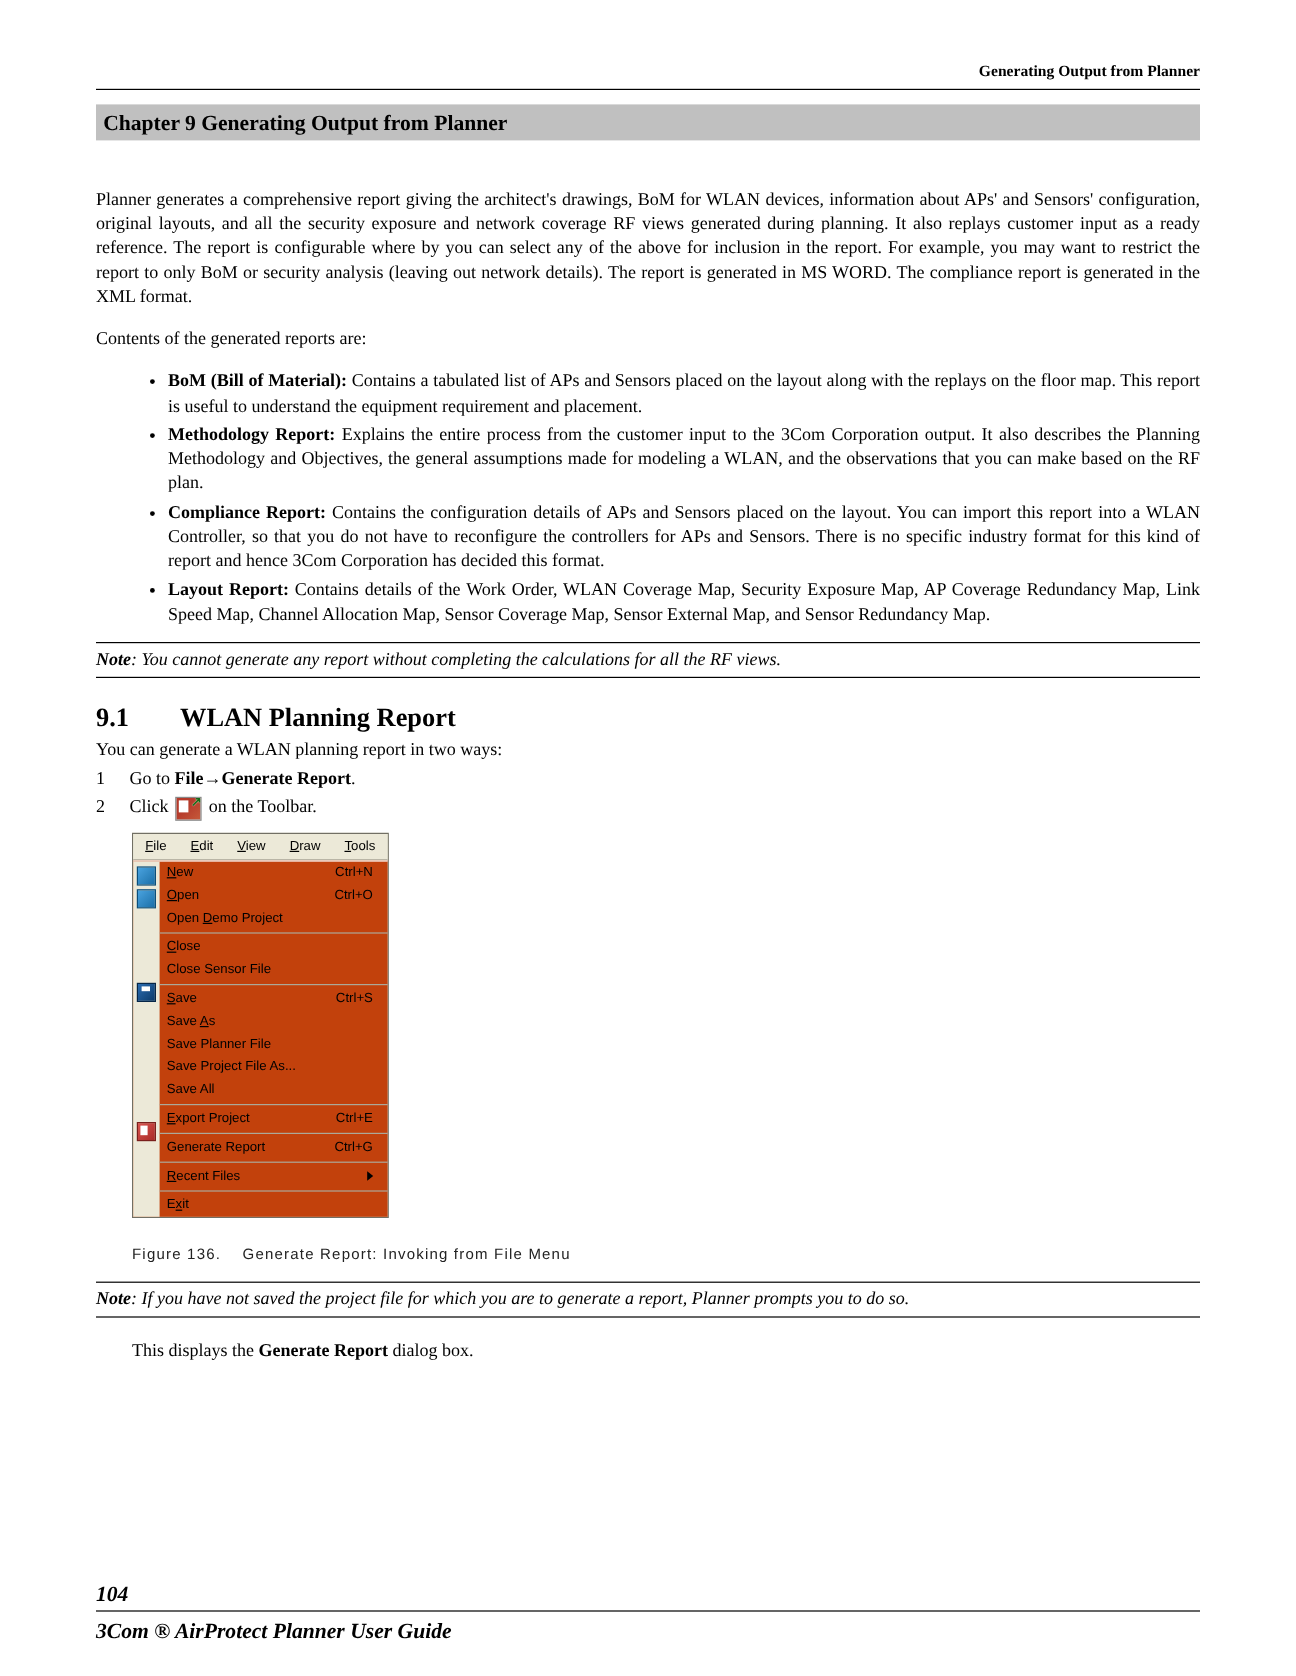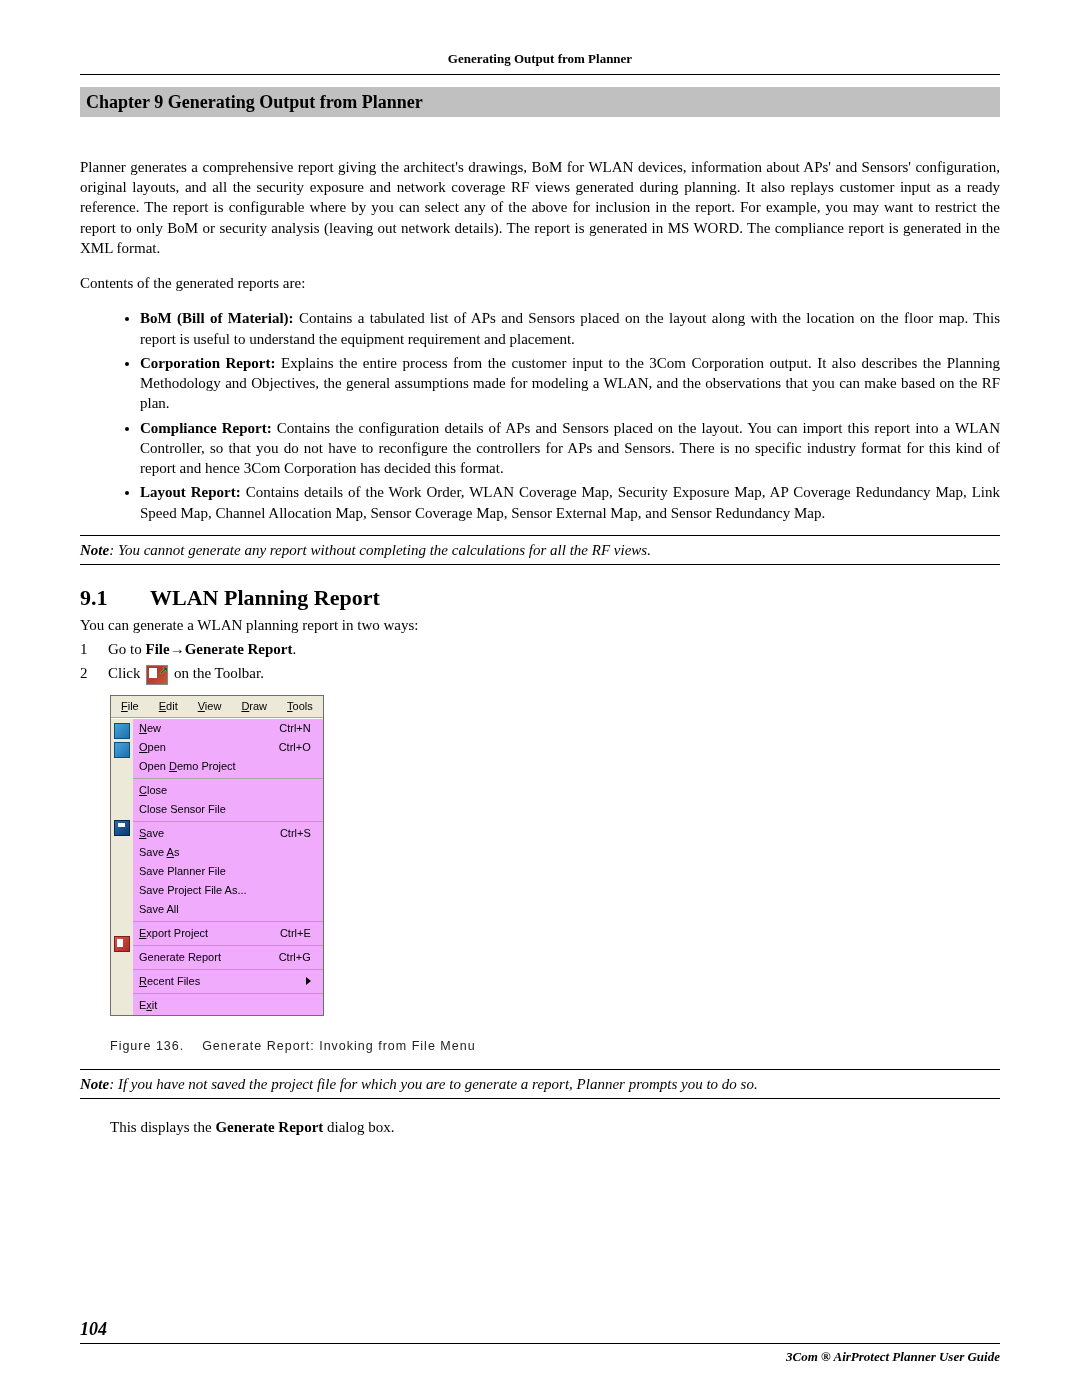--- a/index.html
+++ b/index.html
@@ -7,21 +7,21 @@
     font-size: 15px;
     color: #000;
     background: #fff;
     margin: 0;
     padding: 50px 80px 40px 80px;
     width: 1080px;
     box-sizing: border-box;
     line-height: 1.35;
   }
   .header-running {
-    text-align: center;
+    text-align: right;
     font-weight: bold;
     font-size: 13px;
     margin-bottom: 6px;
   }
   .hr-top {
     border: none;
     border-top: 1px solid #000;
     margin: 0 0 12px 0;
   }
   .chapter-title-bar {
@@ -126,21 +126,21 @@
     display: flex;
     background: #ece9d8;
     border-bottom: 1px solid #aca899;
   }
   .menubar .mitem {
     padding: 3px 10px;
   }
   .menubar .mitem .ul { text-decoration: underline; }
   .dropdown {
     display: flex;
-    background: #f0abfc;
+    background: #c2410c;
     border-top: 1px solid #fff;
   }
   .icon-col {
     width: 22px;
     background: #ece9d8;
     display: flex;
     flex-direction: column;
     align-items: center;
     padding-top: 3px;
   }
@@ -203,41 +203,41 @@
     font-style: italic;
     font-weight: bold;
     font-size: 18px;
   }
   .hr-bot {
     border: none;
     border-top: 1px solid #000;
     margin: 2px 0 4px 0;
   }
   .footer-title {
-    text-align: right;
+    text-align: left;
     font-style: italic;
     font-weight: bold;
-    font-size: 13px;
+    font-size: 18px;
   }
 </style>
 </head>
 <body>
 
 <div class="header-running">Generating Output from Planner</div>
 <hr class="hr-top">
 
 <div class="chapter-title-bar">Chapter 9       Generating Output from Planner</div>
 
 <p class="intro-para">Planner generates a comprehensive report giving the architect's drawings, BoM for WLAN devices, information about APs' and Sensors' configuration, original layouts, and all the security exposure and network coverage RF views generated during planning. It also replays customer input as a ready reference. The report is configurable where by you can select any of the above for inclusion in the report. For example, you may want to restrict the report to only BoM or security analysis (leaving out network details). The report is generated in MS WORD. The compliance report is generated in the XML format.</p>
 
 <p class="contents-intro">Contents of the generated reports are:</p>
 
 <ul class="reports">
-  <li><b>BoM (Bill of Material):</b><span> Contains a tabulated list of APs and Sensors placed on the layout along with the location on the floor map. This report is useful to understand the equipment requirement and placement.</span></li>
-  <li><b>Corporation Report:</b><span> Explains the entire process from the customer input to the 3Com Corporation output. It also describes the Planning Methodology and Objectives, the general assumptions made for modeling a WLAN, and the observations that you can make based on the RF plan.</span></li>
+  <li><b>BoM (Bill of Material):</b><span> Contains a tabulated list of APs and Sensors placed on the layout along with the replays on the floor map. This report is useful to understand the equipment requirement and placement.</span></li>
+  <li><b>Methodology Report:</b><span> Explains the entire process from the customer input to the 3Com Corporation output. It also describes the Planning Methodology and Objectives, the general assumptions made for modeling a WLAN, and the observations that you can make based on the RF plan.</span></li>
   <li><b>Compliance Report:</b><span> Contains the configuration details of APs and Sensors placed on the layout. You can import this report into a WLAN Controller, so that you do not have to reconfigure the controllers for APs and Sensors. There is no specific industry format for this kind of report and hence 3Com Corporation has decided this format.</span></li>
   <li><b>Layout Report:</b><span> Contains details of the Work Order, WLAN Coverage Map, Security Exposure Map, AP Coverage Redundancy Map, Link Speed Map, Channel Allocation Map, Sensor Coverage Map, Sensor External Map, and Sensor Redundancy Map.</span></li>
 </ul>
 
 <div class="note-line">
   <span class="note-label">Note</span><span>: You cannot generate any report without completing the calculations for all the RF views.</span>
 </div>
 
 <div class="section-head">
   <span class="num">9.1</span><span>WLAN Planning Report</span>

